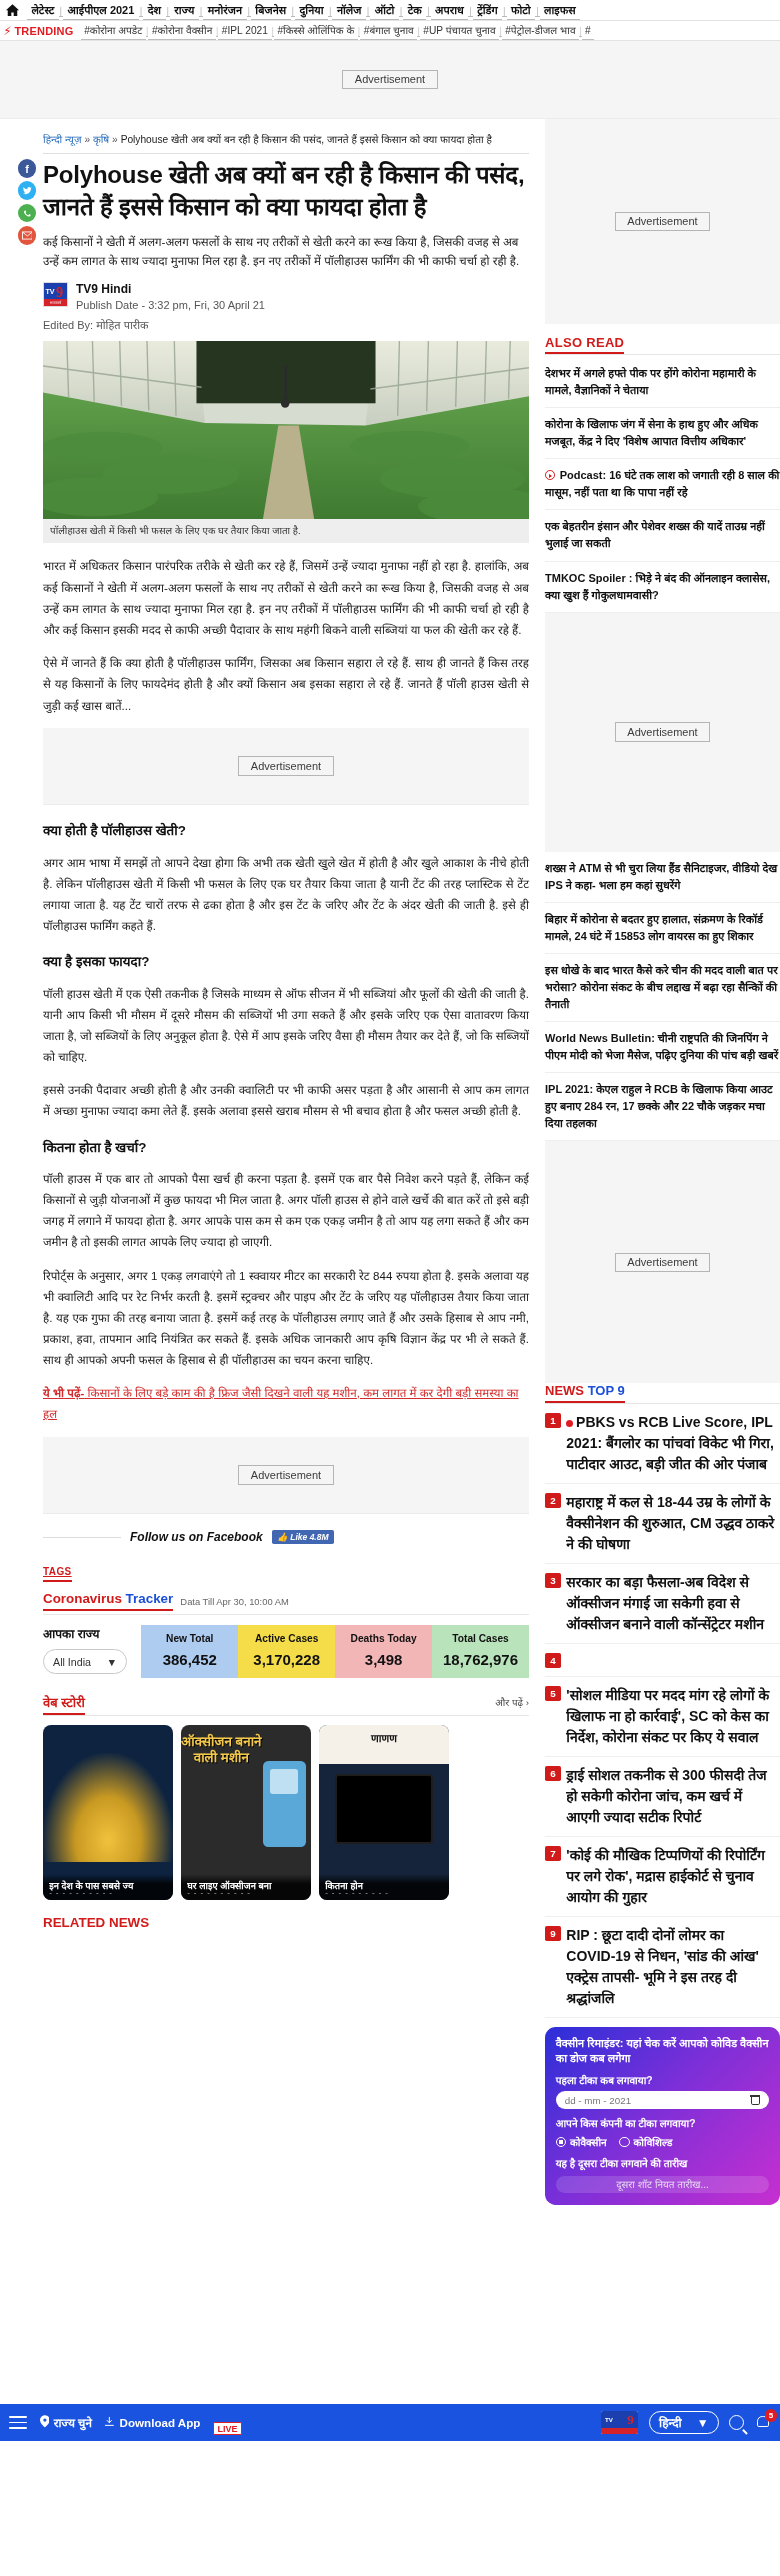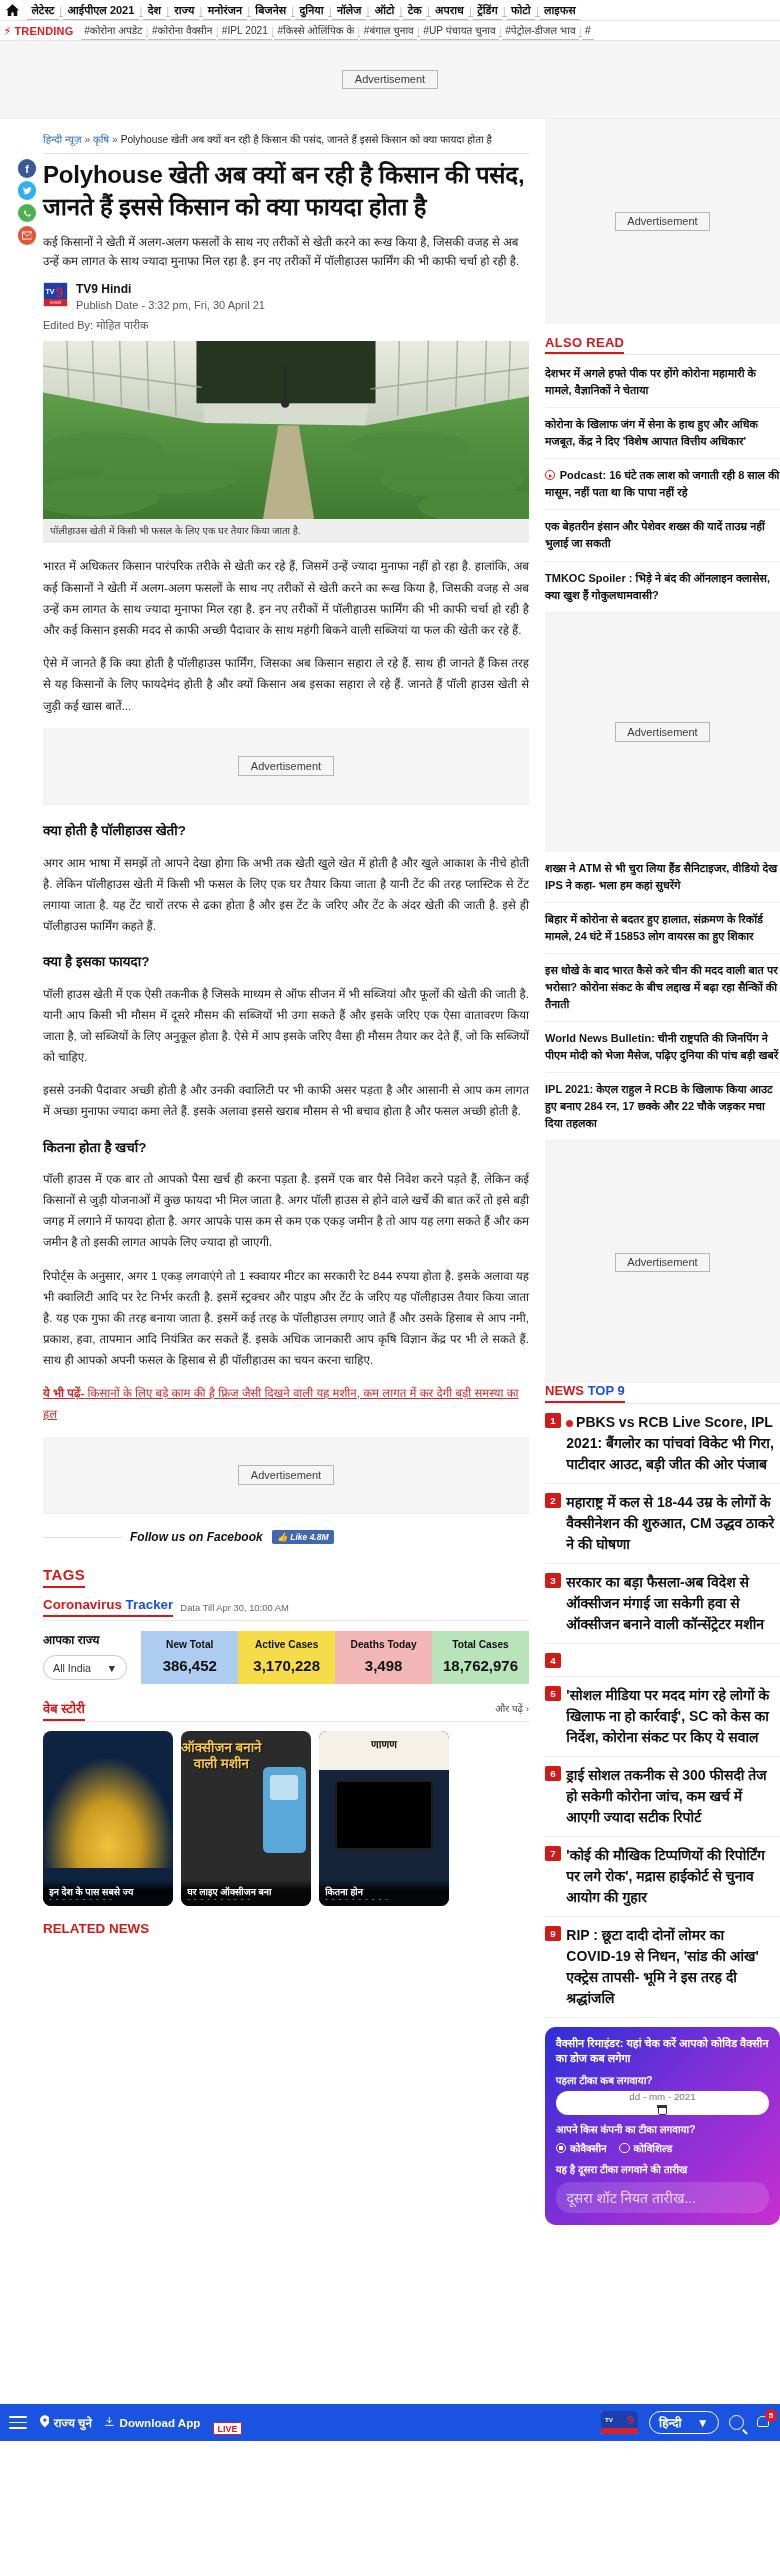--- a/index.html
+++ b/index.html
@@ -128,23 +128,24 @@
   .follow-row { display: flex; align-items: center; gap: 9px; margin: 16px 0 9px 0; font-style: italic; }
   .follow-rule { flex: 0 0 78px; border-top: 0.9px solid #ddd; }
   .follow-txt { font-size: 12px; font-weight: 700; color: #111; }
   .fb-like {
     background: #4267b2; color: #fff; font-size: 8.5px; font-weight: 700;
     padding: 1.8px 5.3px; border-radius: 1.8px; display:flex; align-items:center; gap:2.7px;
   }
 
   
   .sec-head {
-    font-size: 15px; font-weight: 700; color: #d11b1b; letter-spacing: 0.4px;
+    font-size: 10px; font-weight: 700; color: #d11b1b; letter-spacing: 0.4px;
     display: inline-block; padding-bottom: 3.6px; border-bottom: 2.7px solid #d11b1b;
     margin: 12.5px 0 9px 0;
+    text-decoration: underline;
   }
 
   
   .ct-head-row { display:flex; align-items:flex-end; gap:7.1px; border-bottom:0.9px solid #e6e6e6; padding-bottom:2.7px; margin-bottom:10.7px;}
   .ct-title { font-size: 13.4px; font-weight: 700; color:#d11b1b; border-bottom:2.7px solid #d11b1b; padding-bottom:2.7px; }
   .ct-title .b { color: #1b4fd8; }
   .ct-sub { font-size: 9.4px; color:#666; padding-bottom:3.6px;}
   .ct-row { display:flex; align-items:flex-start; gap: 5.3px; }
   .ct-state { width: 93px; flex:0 0 93px; }
   .ct-state-label { font-size: 12px; font-weight:700; color:#111; margin-bottom: 7.1px;}
@@ -222,31 +223,31 @@
 
   
   .vax {
     margin-top: 9px;
     background: linear-gradient(135deg, #2b2fd8 0%, #7b2fd8 45%, #c72fd0 100%);
     border-radius: 10.7px; padding: 9px 10.7px 12.5px 10.7px; color:#fff;
   }
   .vax h3 { font-size: 11px; line-height:1.35; font-weight:700; margin-bottom: 7.1px;}
   .vax .q { font-size: 10.2px; font-weight:700; margin: 7.1px 0 4.5px 0; }
   .vax .date-field {
-    background:#fff; border-radius: 14.3px; height:24px; display:flex; align-items:center;
-    justify-content:space-between; padding: 0 9px; color:#777; font-size: 9.8px; flex-direction: column;
+    background:#fff; border-radius: 14.3px; height:18px; display:flex; align-items:center;
+    justify-content:space-between; padding: 0 9px; color:#777; font-size: 9.8px;
   }
   .vax .cal { width:9.8px; height:9.8px; border:1.4px solid #333; border-radius:1.8px; position:relative;}
   .vax .cal:before{content:""; position:absolute; left:-1.4px; top:-1.4px; width:9.8px; height:2.7px; background:#333;}
   .vax .radios { display:flex; gap: 12.5px; align-items:center; font-size:10.2px; font-weight:700; }
   .vax .radio { display:inline-block; width:10.7px; height:10.7px; border-radius:50%; border:1.8px solid #fff; vertical-align:-1.8px; margin-right:3.6px;}
   .vax .radio.on { background: radial-gradient(#fff 0 38%, transparent 40%), transparent; }
   .vax .result {
     margin-top: 6.2px; background: rgba(255,255,255,.14); border-radius: 14.3px;
-    height: 31px; display:flex; align-items:center; padding: 0 10.7px; font-size: 14px; color:#e8d9f5;
+    height: 17px; display:flex; align-items:center; padding: 0 10.7px; font-size: 10px; color:#e8d9f5;justify-content:center;
   }
 
   
   .bottombar {
     position: absolute; left: 0; bottom: 135px; width: 780px; height: 37px;
     background: #1a53e0; display:flex; align-items:center; padding: 0 9px; gap: 12.5px; color:#fff;
     z-index: 40;
   }
   .bb-burger { width:18px; }
   .bb-burger i { display:block; height:1.8px; background:#fff; margin: 3.6px 0; border-radius:0.9px;}

